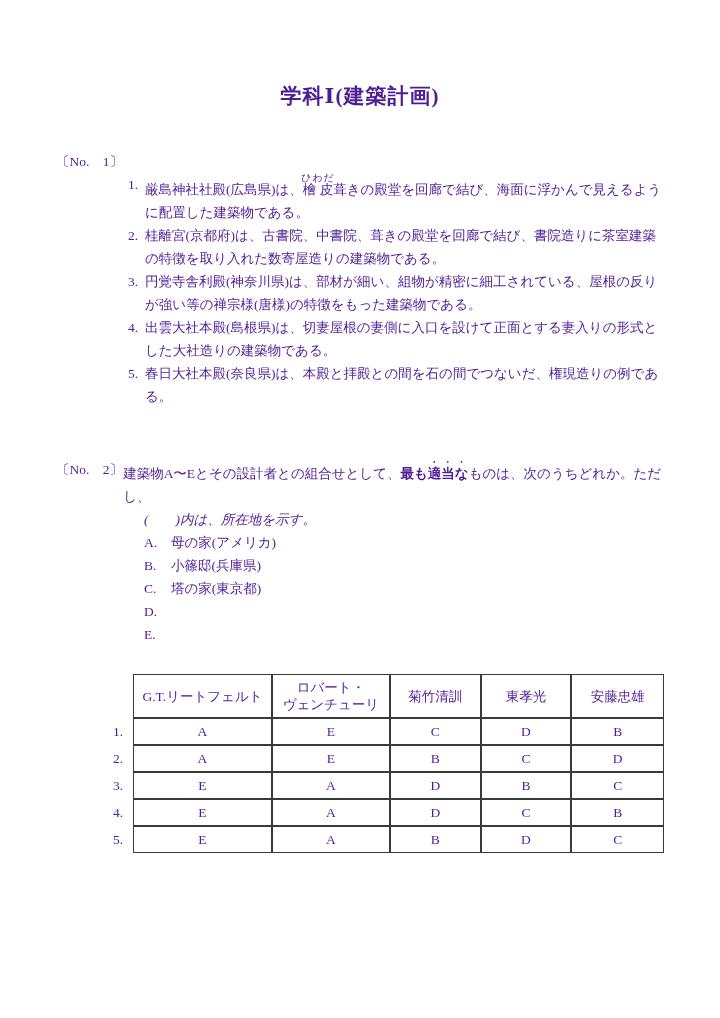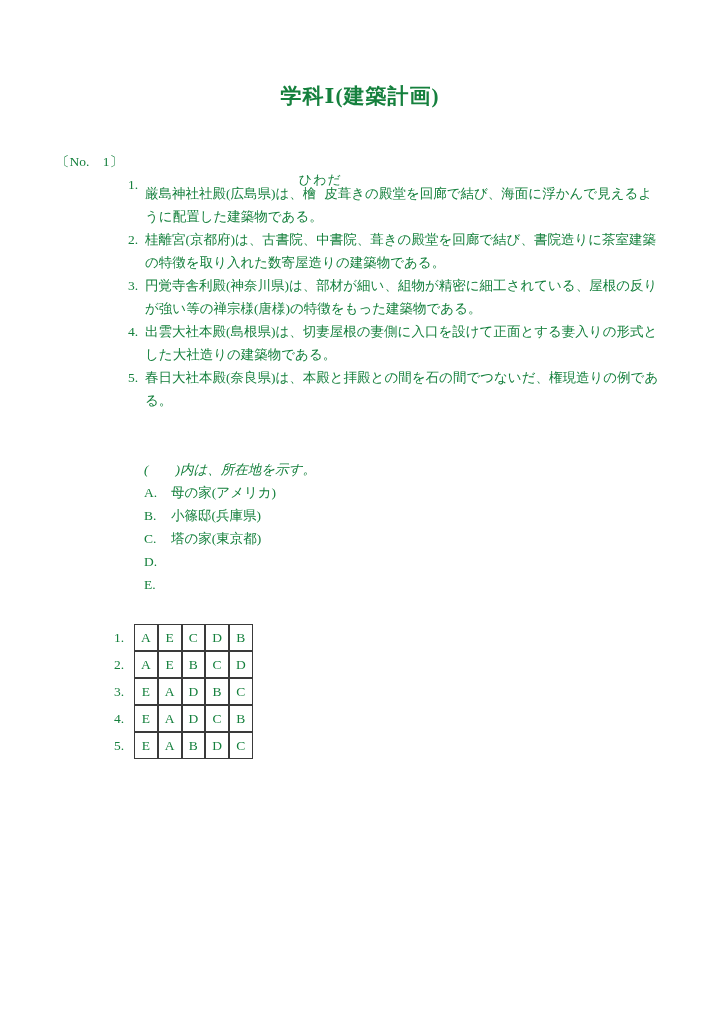--- a/index.html
+++ b/index.html
@@ -2,21 +2,21 @@
 <html><head>
 <meta charset="utf-8">
 <style>
   html,body{margin:0;padding:0;background:#e8e8e8;}
   .page{
     position:relative;
     width:720px;height:1018px;
     margin:0 auto;
     background:#ffffff;
     font-family:"Liberation Serif","DejaVu Serif",serif;
-    color:#15803d;
+    color:#4c1d95;
     overflow:hidden;
   }
   .title{
     position:absolute;top:82px;left:0;right:0;
     text-align:center;
     font-size:21px;font-weight:bold;letter-spacing:1px;
   }
   .question{position:absolute;left:56px;right:56px;font-size:13.5px;line-height:23px;}
   #q1{top:150px;}
   #q2{top:458px;}
@@ -28,21 +28,21 @@
     font-weight:bold;
     -webkit-text-emphasis:filled dot;
     text-emphasis:filled dot;
     -webkit-text-emphasis-position:over right;
     text-emphasis-position:over right;
   }
   .items{margin-left:60px;}
   .item{display:flex;align-items:flex-start;}
   .item-num{flex:0 0 22px;text-align:right;margin-right:7px;}
   .item-text{flex:1;}
-  ruby rt{font-size:13px;letter-spacing:1px;}
+  ruby rt{font-size:10px;letter-spacing:1px;}
   .cont-line{padding-left:28px;font-style:italic;}
   .options{margin-left:60px;padding-left:28px;}
   .option{display:flex;align-items:flex-start;}
   .opt-letter{flex:0 0 27px;}
   .table-wrap{margin-left:34px;margin-top:28px;}
   table.ans{border-collapse:separate;border-spacing:0;font-size:13.5px;}
   table.ans th,table.ans td{
     border:1px solid #3a3a3a;
     text-align:center;vertical-align:middle;
     padding:0 6px;
@@ -105,20 +105,26 @@
         <span class="item-text">出雲大社本殿(島根県)は、切妻屋根の妻側に入口を設けて正面とする妻入りの形式とした大社造りの建築物である。</span>
       </div>
       <div class="item">
         <span class="item-num">5.</span>
         <span class="item-text">春日大社本殿(奈良県)は、本殿と拝殿との間を石の間でつないだ、権現造りの例である。</span>
       </div>
     </div>
   </div>
 
   <div class="question" id="q2">
+    <div class="q-row">
+      <span class="q-label">〔No.　2〕</span>
+      <span class="q-stem">
+        <span>建築物A〜Eとその設計者との組合せとして、</span><span class="bold">最も</span><span class="emph">適当な</span><span>ものは、次のうちどれか。ただし、</span>
+      </span>
+    </div>
     <div class="items">
       <div class="cont-line">(　　)内は、所在地を示す。</div>
     </div>
     <div class="options">
       <div class="option">
         <span class="opt-letter">A.</span>
         <span>母の家(アメリカ)</span>
       </div>
       <div class="option">
         <span class="opt-letter">B.</span>
@@ -132,20 +138,28 @@
         <span class="opt-letter">D.</span>
       </div>
       <div class="option">
         <span class="opt-letter">E.</span>
       </div>
     </div>
 
     <div class="table-wrap">
       <table class="ans">
         <tbody>
+            <tr>
+          <th class="rownum"></th>
+          <th class="col-w1"><span>G.T.リートフェルト</span></th>
+          <th class="col-w2"><span>ロバート・</span><br><span>ヴェンチューリ</span></th>
+          <th class="col-w3"><span>菊竹清訓</span></th>
+          <th class="col-w4"><span>東孝光</span></th>
+          <th class="col-w5"><span>安藤忠雄</span></th>
+        </tr>
         <tr>
           <td class="rownum">1.</td>
           <td>A</td>
           <td>E</td>
           <td>C</td>
           <td>D</td>
           <td>B</td>
         </tr>
         <tr>
           <td class="rownum">2.</td>

